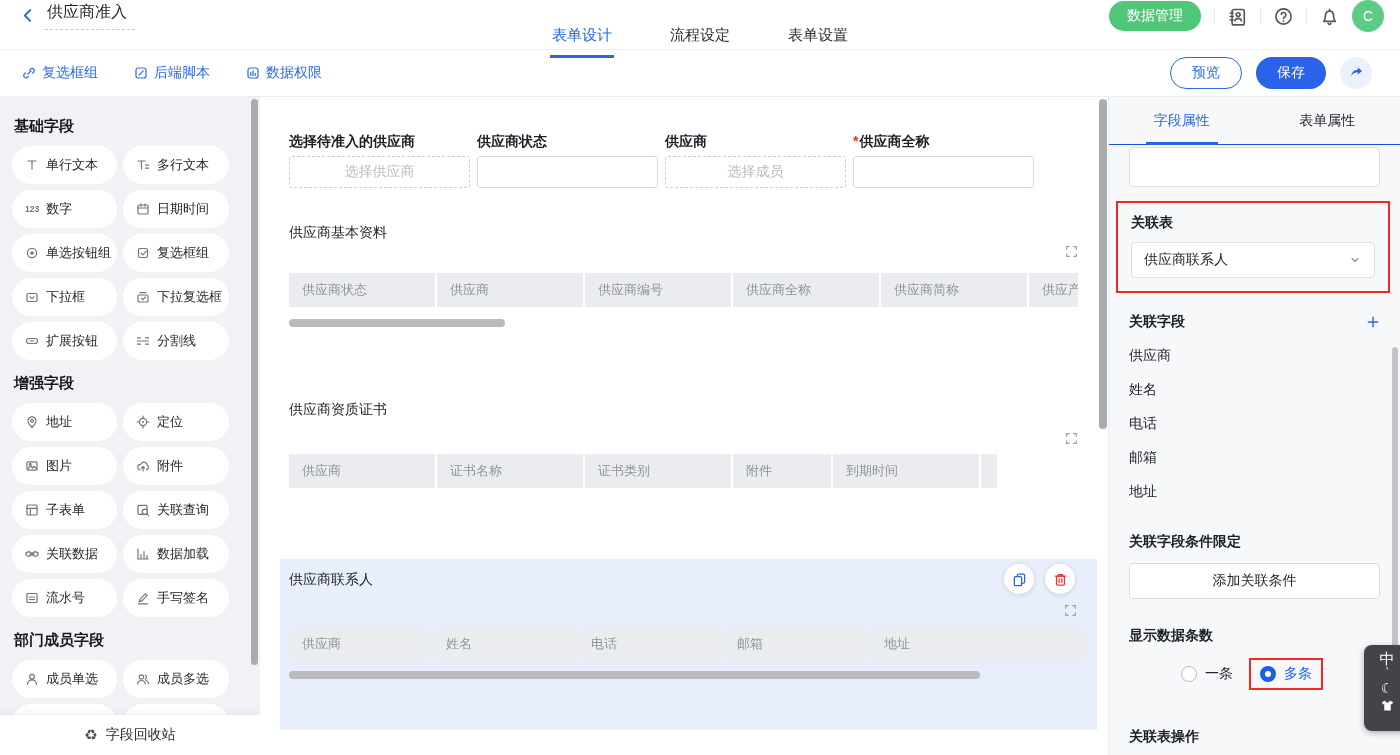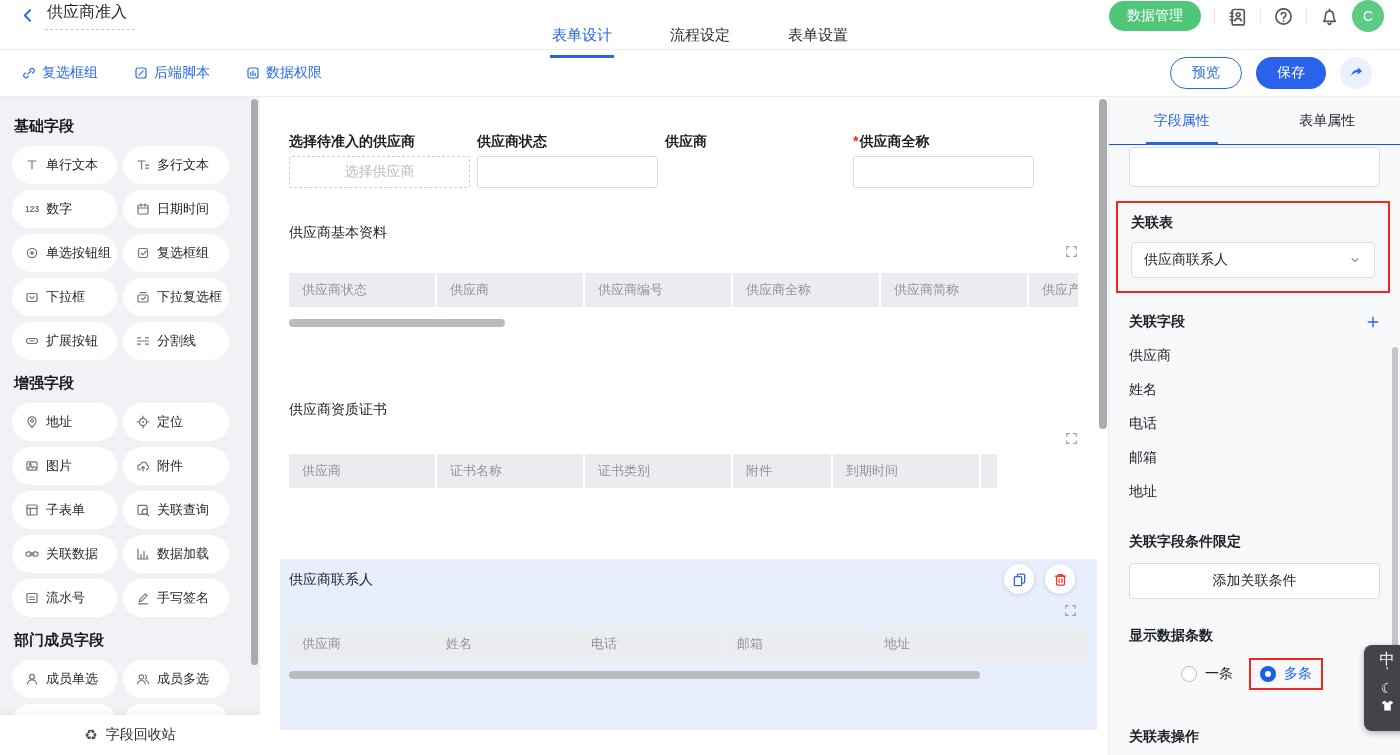--- a/index.html
+++ b/index.html
@@ -413,20 +413,21 @@
         <div class="ffield">
           <div class="flabel">选择待准入的供应商</div>
           <div class="finput dashed">选择供应商</div>
         </div>
         <div class="ffield">
           <div class="flabel">供应商状态</div>
           <div class="finput"></div>
         </div>
         <div class="ffield">
           <div class="flabel">供应商</div>
+          <div class="finput dashed">选择成员</div>
         </div>
         <div class="ffield">
           <div class="flabel"><span class="freq">*</span>供应商全称</div>
           <div class="finput"></div>
         </div>
       </div>
     <div id="sections">
         <div class="section sec1">
           <div class="sec-title">供应商基本资料</div>
           <span class="icon sec-expand" style="top: 21px;">

